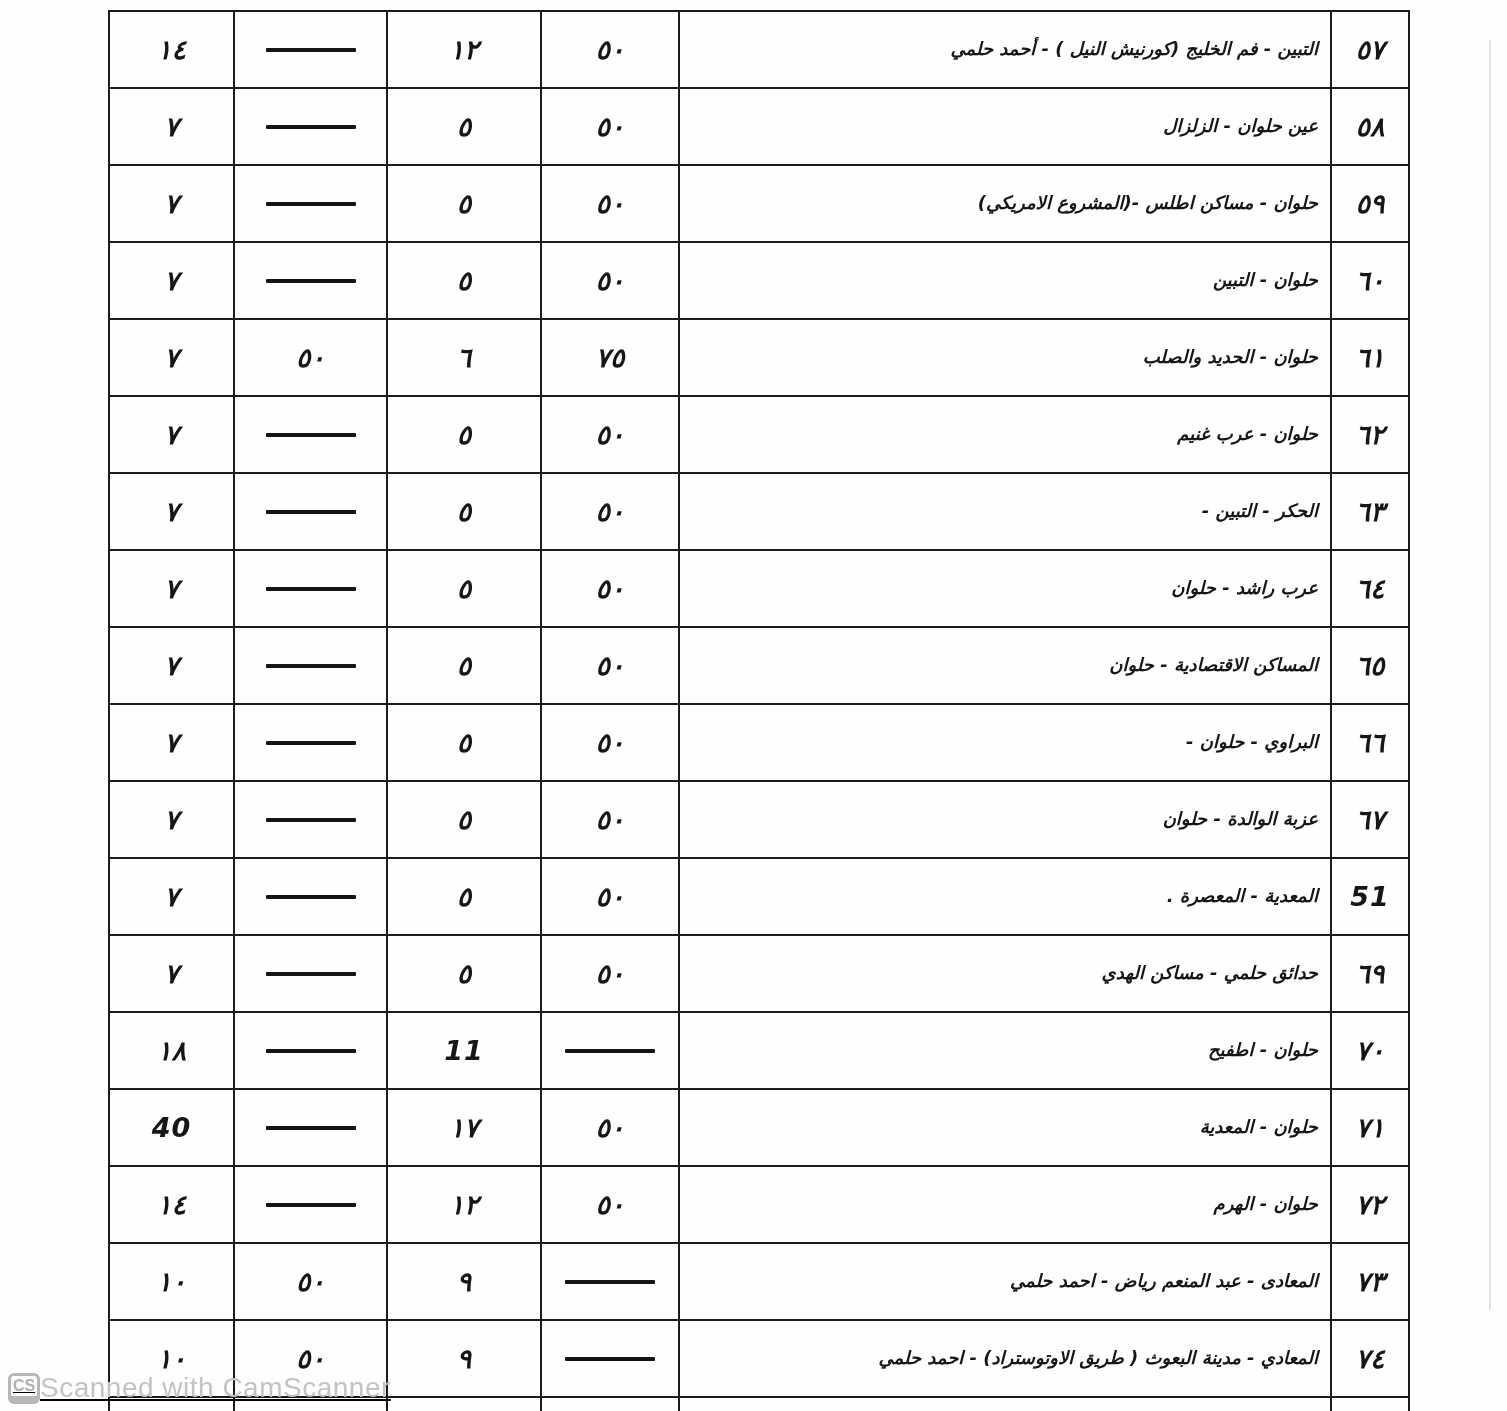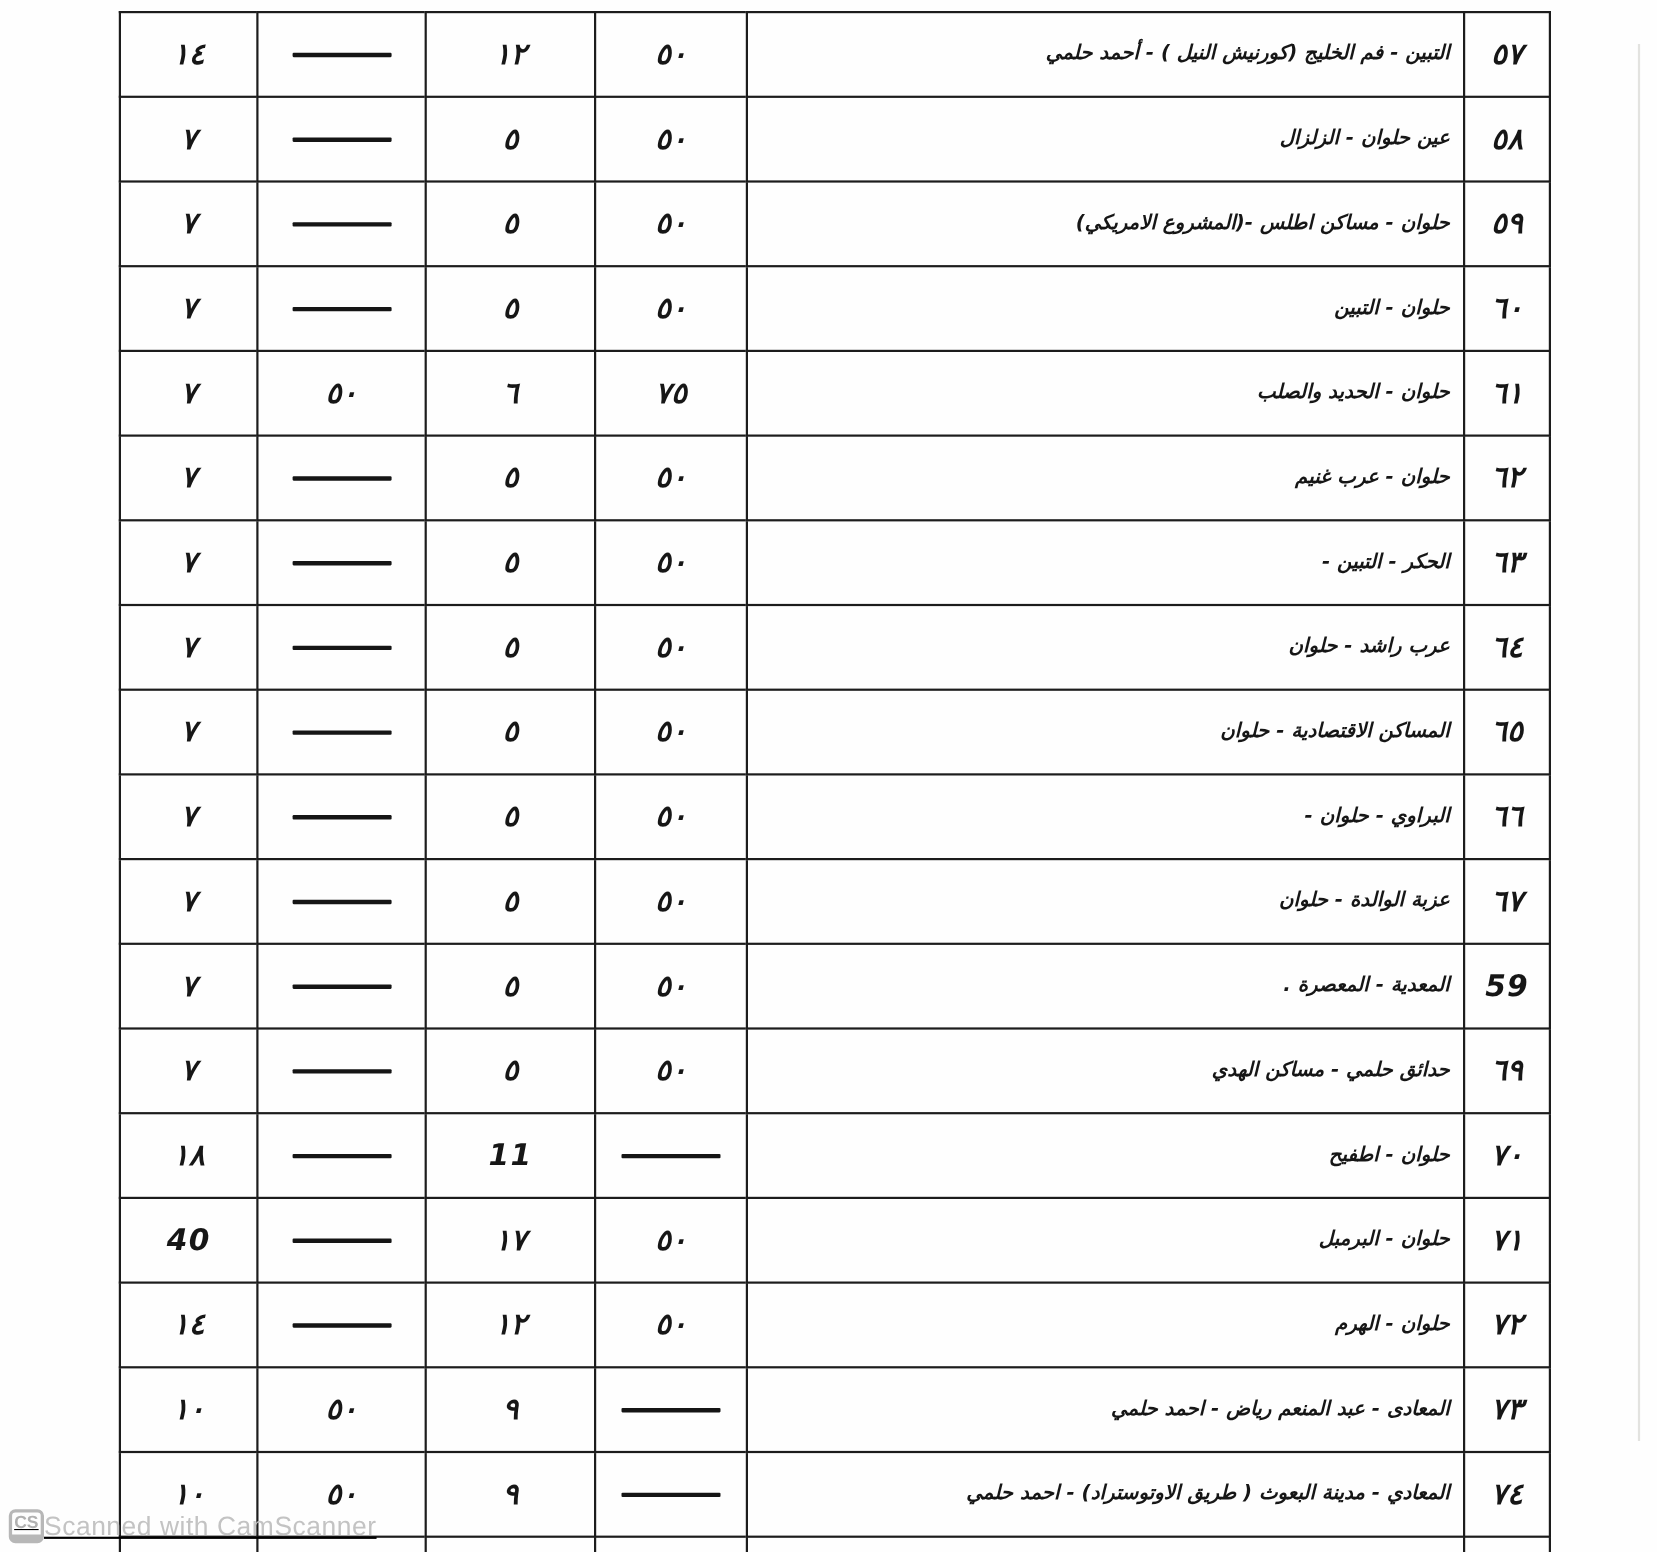--- a/index.html
+++ b/index.html
@@ -80,21 +80,21 @@
     color: #b0b0b0;
     font-weight: 700;
     font-size: 16px;
     line-height: 20px;
     text-align: center;
     font-family: "Liberation Sans", sans-serif;
     background: #fdfdfd;
   }
   .wm-text {
     color: #c3c3c3;
-    font-size: 24px;
+    font-size: 28px;
     font-family: "Liberation Sans", sans-serif;
     font-weight: 400;
     letter-spacing: 0.5px;
   }
 </style>
 </head>
 <body>
 
 <div class="page">
 
@@ -210,21 +210,21 @@
           <td class="num">٦٧</td>
           <td class="route">عزبة الوالدة - حلوان</td>
           <td class="num">٥٠</td>
           <td class="num">٥</td>
           <td class="num">
             <div class="dash"></div>
           </td>
           <td class="num">٧</td>
         </tr>
         <tr>
-          <td class="num">59</td>
+          <td class="num">51</td>
           <td class="route">المعدية - المعصرة .</td>
           <td class="num">٥٠</td>
           <td class="num">٥</td>
           <td class="num">
             <div class="dash"></div>
           </td>
           <td class="num">٧</td>
         </tr>
         <tr>
           <td class="num">٦٩</td>
@@ -243,21 +243,21 @@
             <div class="dash"></div>
           </td>
           <td class="num">11</td>
           <td class="num">
             <div class="dash"></div>
           </td>
           <td class="num">١٨</td>
         </tr>
         <tr>
           <td class="num">٧١</td>
-          <td class="route">حلوان - البرمبل</td>
+          <td class="route">حلوان - المعدية</td>
           <td class="num">٥٠</td>
           <td class="num">١٧</td>
           <td class="num">
             <div class="dash"></div>
           </td>
           <td class="num">40</td>
         </tr>
         <tr>
           <td class="num">٧٢</td>
           <td class="route">حلوان - الهرم</td>

